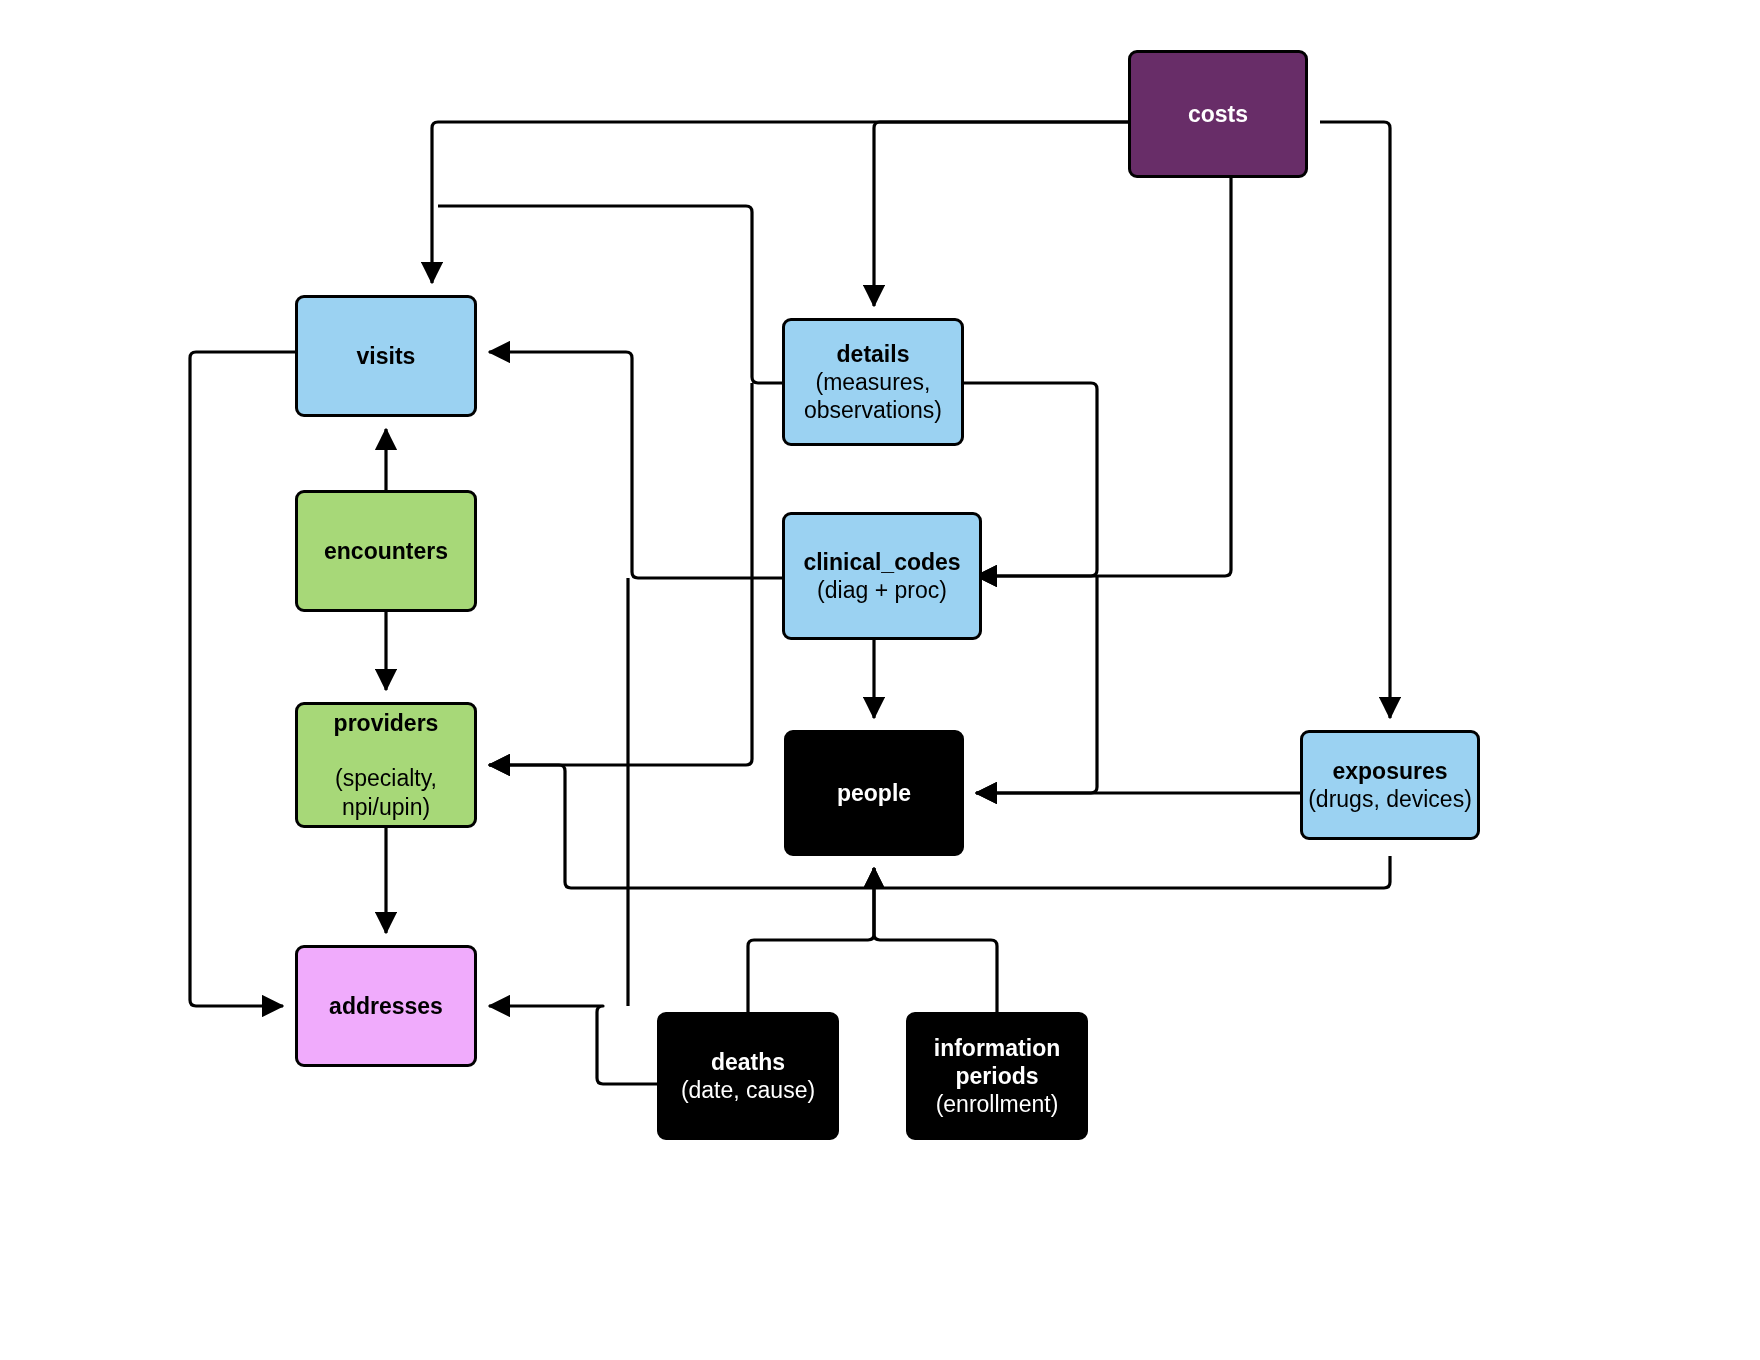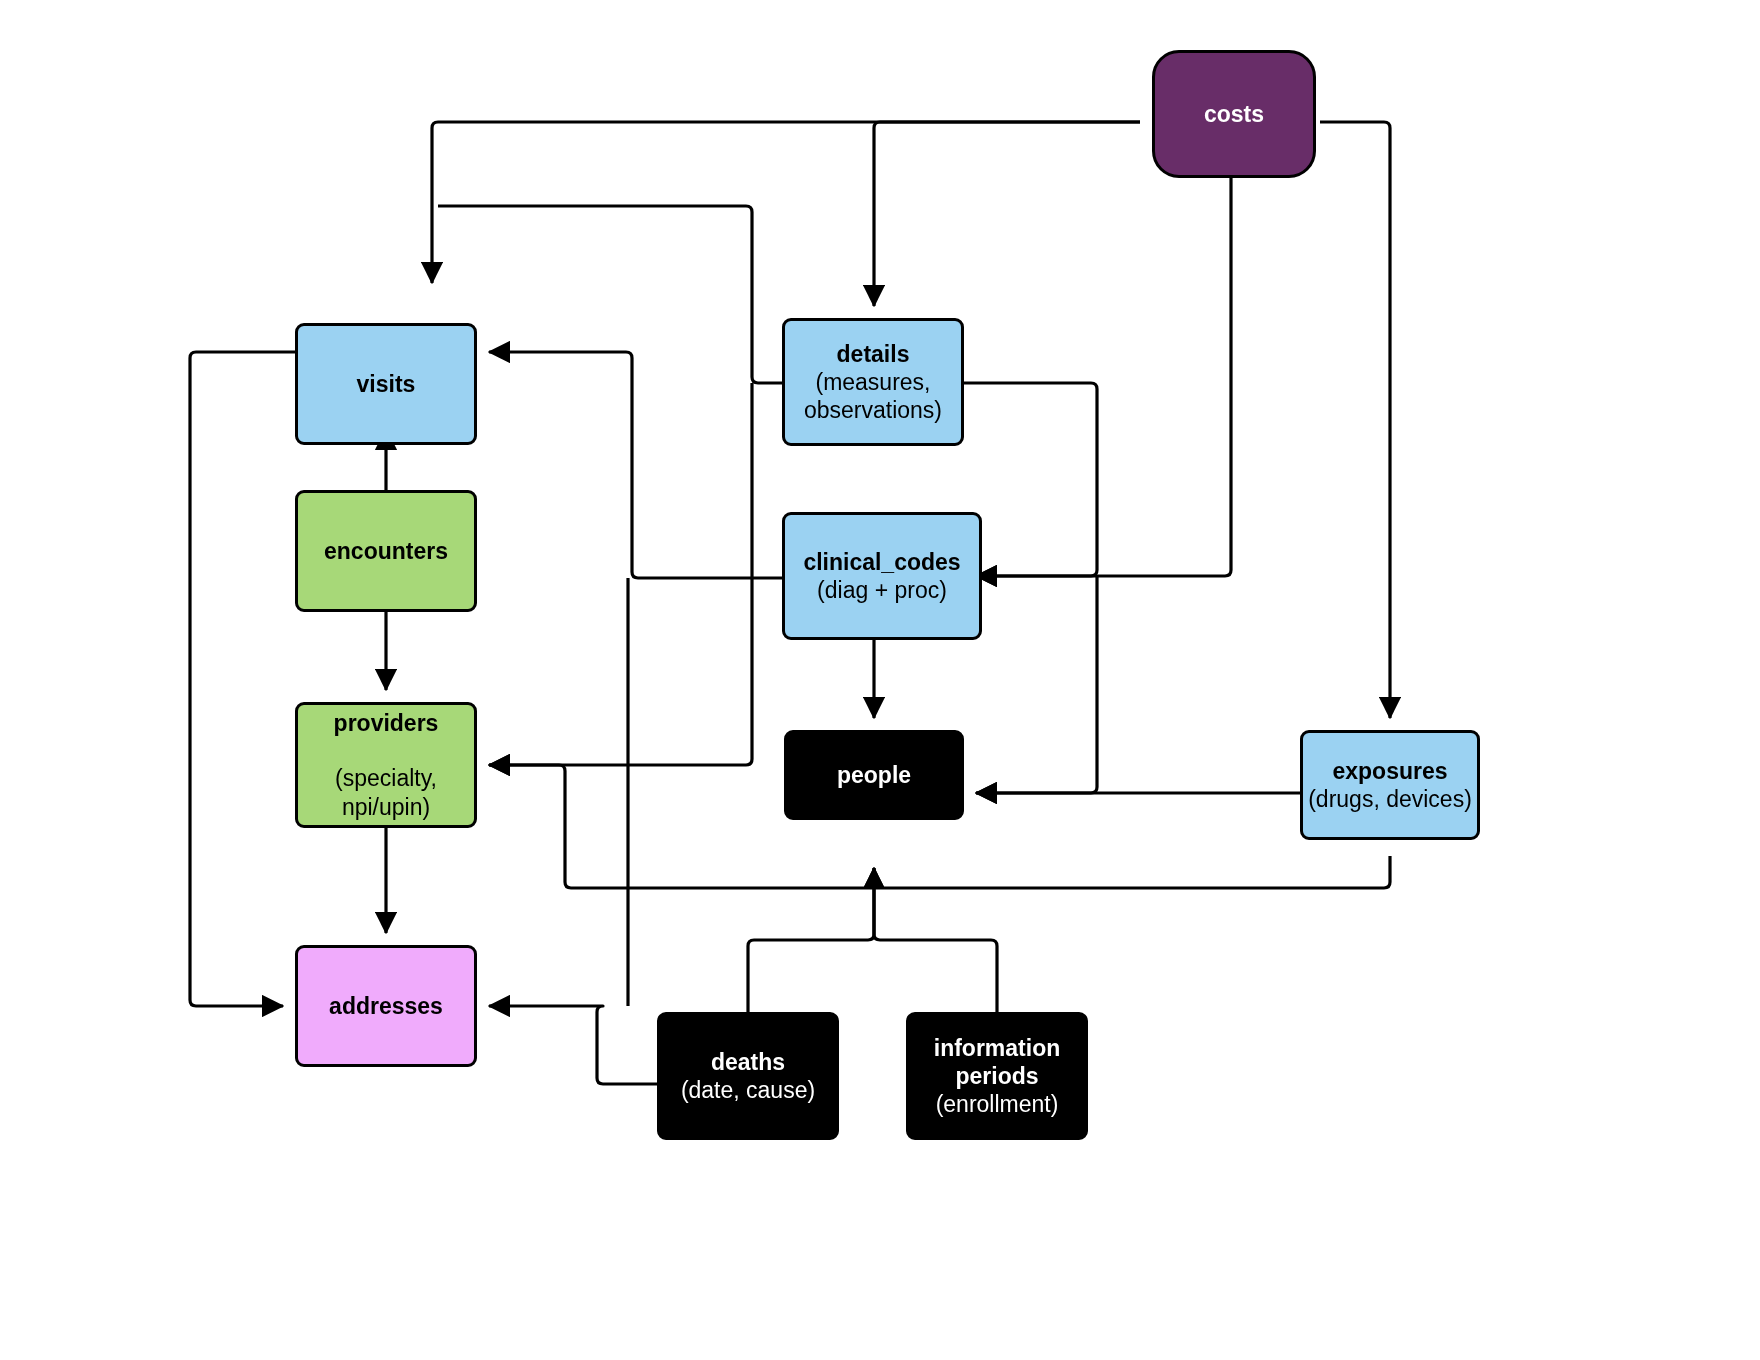--- a/index.html
+++ b/index.html
@@ -102,25 +102,25 @@
 
       <path d="M 997 1012 L 997 946 Q 997 940 991 940 L 880 940 Q 874 940 874 934 L 874 868" marker-end="url(#arrow)"></path>
 
       <path d="M 657 1084 L 603 1084 Q 597 1084 597 1078 L 597 1012 Q 597 1006 603 1006 L 489 1006" marker-end="url(#arrow)"></path>
 
       <path d="M 628 1006 L 628 578"></path>
 
     </g>
   </svg>
 
-  <div class="node fill-purple" style="left:1152px; top:50px; width:164px; height:128px;border-radius:27px;">
+  <div class="node fill-purple" style="left:1128px; top:50px; width:180px; height:128px;">
     <div class="title">costs</div>
   </div>
 
-  <div class="node fill-blue" style="left:295px; top:295px; width:182px; height:122px;margin-top:28px;">
+  <div class="node fill-blue" style="left:295px; top:295px; width:182px; height:122px;">
     <div class="title">visits</div>
   </div>
 
   <div class="node fill-blue" style="left:782px; top:318px; width:182px; height:128px;">
     <div class="title">details</div>
     <div class="sub" style="white-space:pre-line;">(measures,
 observations)</div>
   </div>
 
   <div class="node fill-green" style="left:295px; top:490px; width:182px; height:122px;">
@@ -131,21 +131,21 @@
     <div class="title">clinical_codes</div>
     <div class="sub" style="white-space:pre-line;">(diag + proc)</div>
   </div>
 
   <div class="node fill-green" style="left:295px; top:702px; width:182px; height:126px;gap:27px;">
     <div class="title">providers</div>
     <div class="sub" style="white-space:pre-line;">(specialty,
 npi/upin)</div>
   </div>
 
-  <div class="node fill-black" style="left:784px; top:730px; width:180px; height:90px;">
+  <div class="node fill-black" style="left:784px; top:730px; width:180px; height:126px;">
     <div class="title">people</div>
   </div>
 
   <div class="node fill-blue" style="left:1300px; top:730px; width:180px; height:110px;">
     <div class="title">exposures</div>
     <div class="sub" style="white-space:pre-line;">(drugs, devices)</div>
   </div>
 
   <div class="node fill-pink" style="left:295px; top:945px; width:182px; height:122px;">
     <div class="title">addresses</div>

